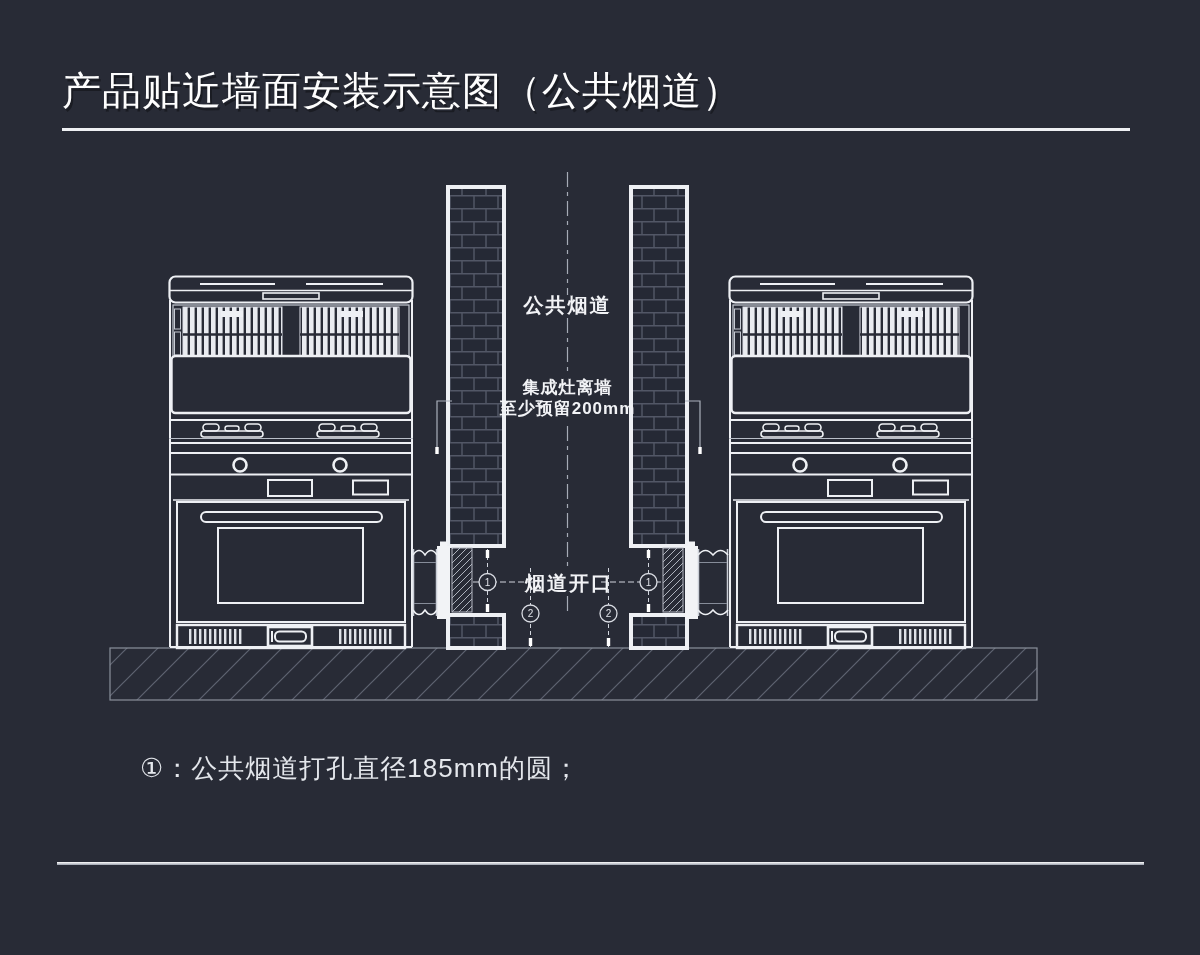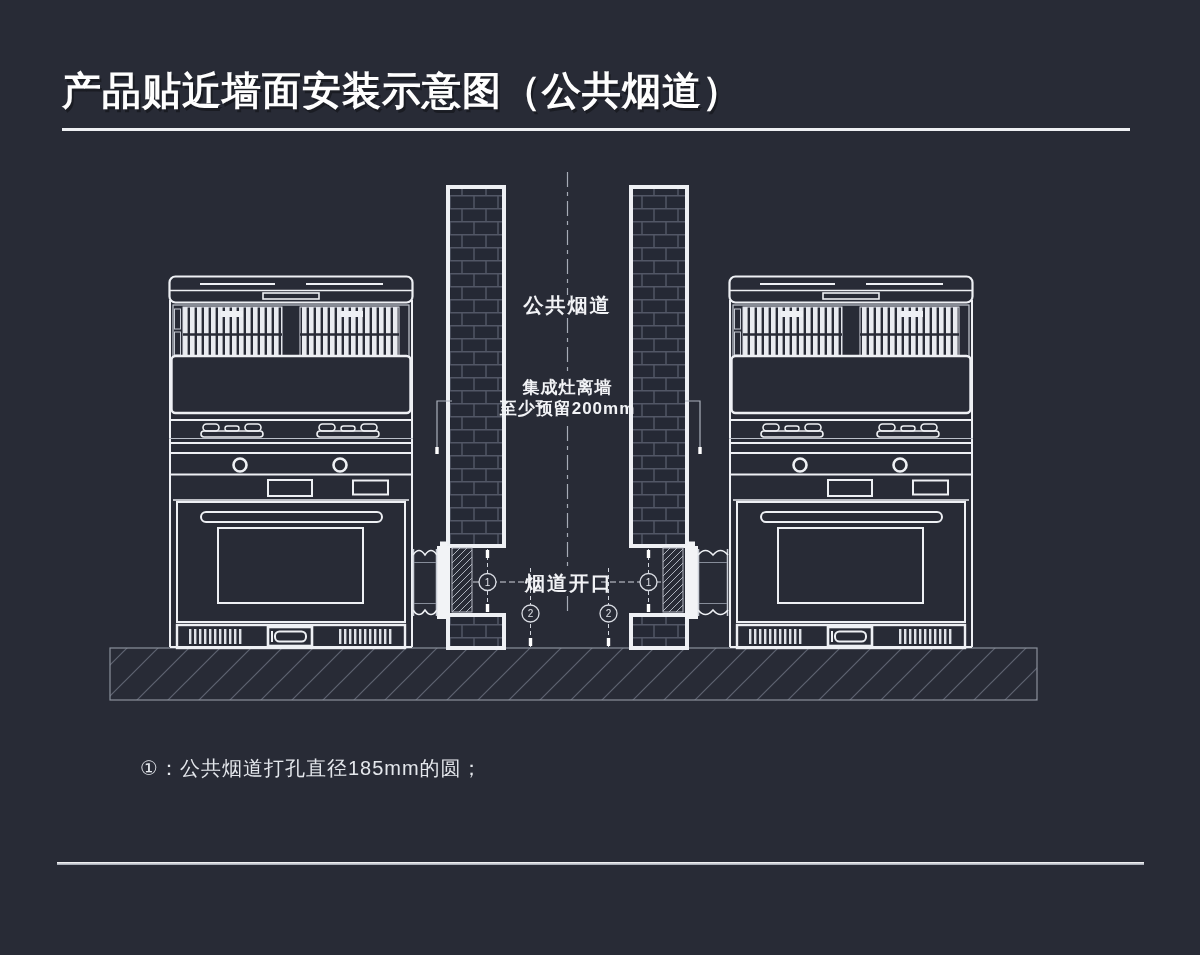--- a/index.html
+++ b/index.html
@@ -4,38 +4,38 @@
 <style>
   html,body{margin:0;padding:0;}
   body{
     width:1200px;height:955px;position:relative;overflow:hidden;
     background:#282b36;
     font-family:"Liberation Sans","DejaVu Sans",sans-serif;
   }
   .abs{position:absolute;}
   #page-title{
     left:62px;top:64px;width:1100px;
-    font-size:39px;font-weight:700;color:#fefefe;letter-spacing:1px;
+    font-size:39px;font-weight:400;color:#fefefe;letter-spacing:1px;
     text-shadow:2px 3px 0 rgba(0,0,0,.35);
     white-space:nowrap;
   }
   #title-underline{
     left:62px;top:128px;width:1068px;height:3px;background:#eef0f3;
   }
   #diagram-svg{left:0;top:0;width:1200px;height:955px;}
   svg{display:block;}
   svg text{
     font-family:"Liberation Sans","DejaVu Sans",sans-serif;
     fill:#f2f3f6;font-weight:700;
   }
   svg text.dim-digit{font-weight:400;font-size:10px;fill:#dfe2e8;}
   .label-big{font-size:20px;letter-spacing:2px;}
   .label-mid{font-size:17px;letter-spacing:1px;}
   #notes{
-    left:140px;top:748px;color:#e4e7ec;font-size:20px;line-height:41px;
+    left:140px;top:748px;color:#e4e7ec;font-size:26px;line-height:41px;
     letter-spacing:1px;
   }
   #bottom-rule{
     left:57px;top:862px;width:1087px;height:3px;
     background:linear-gradient(#ffffff,#9aa0ac);
   }
 </style>
 </head>
 <body>
 

